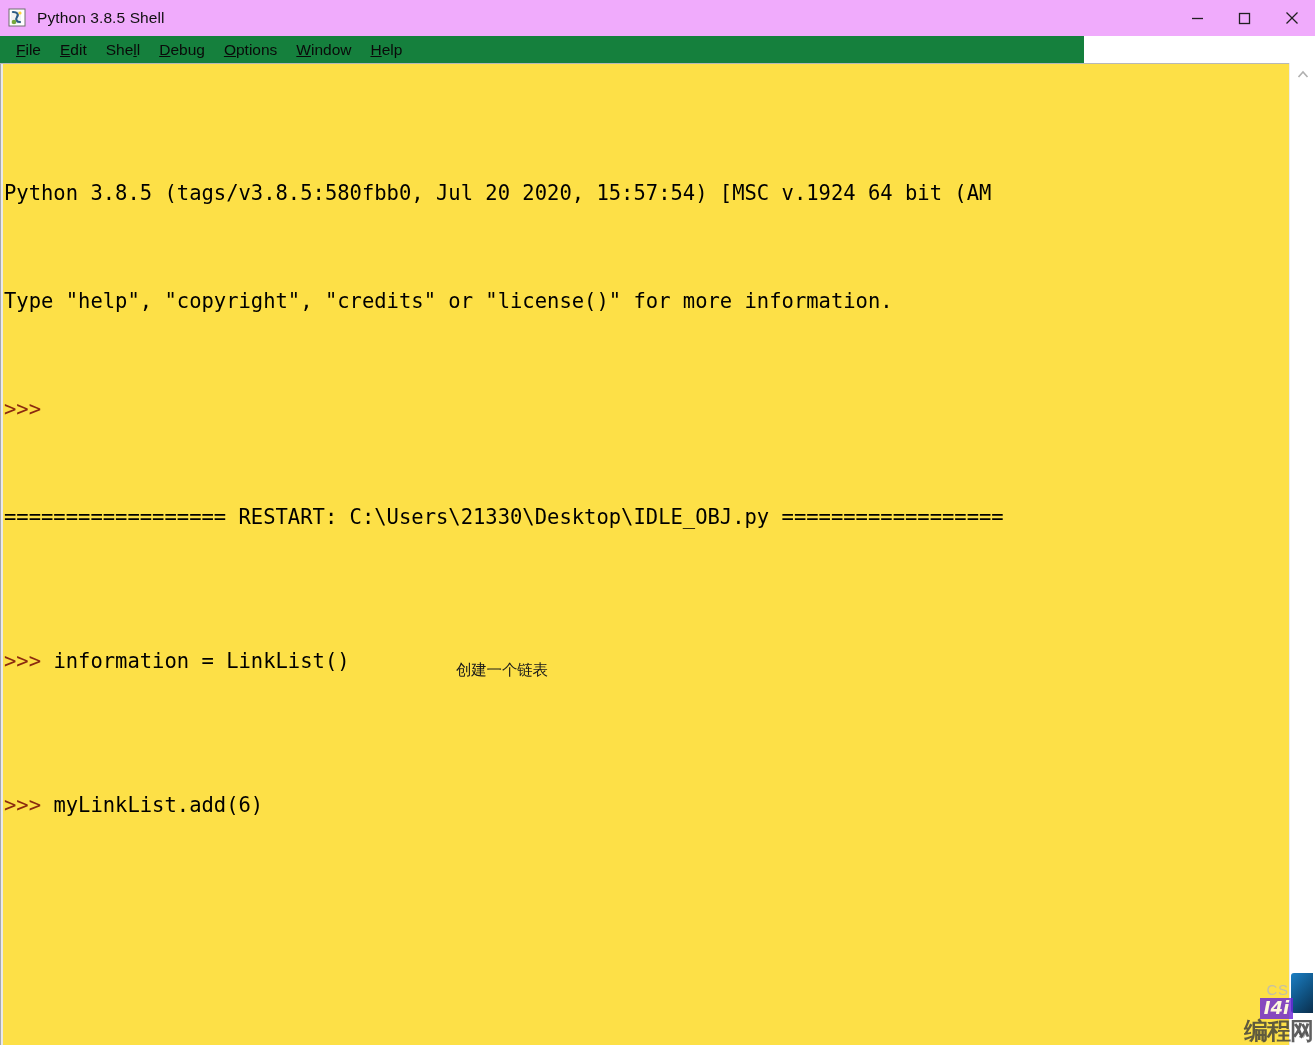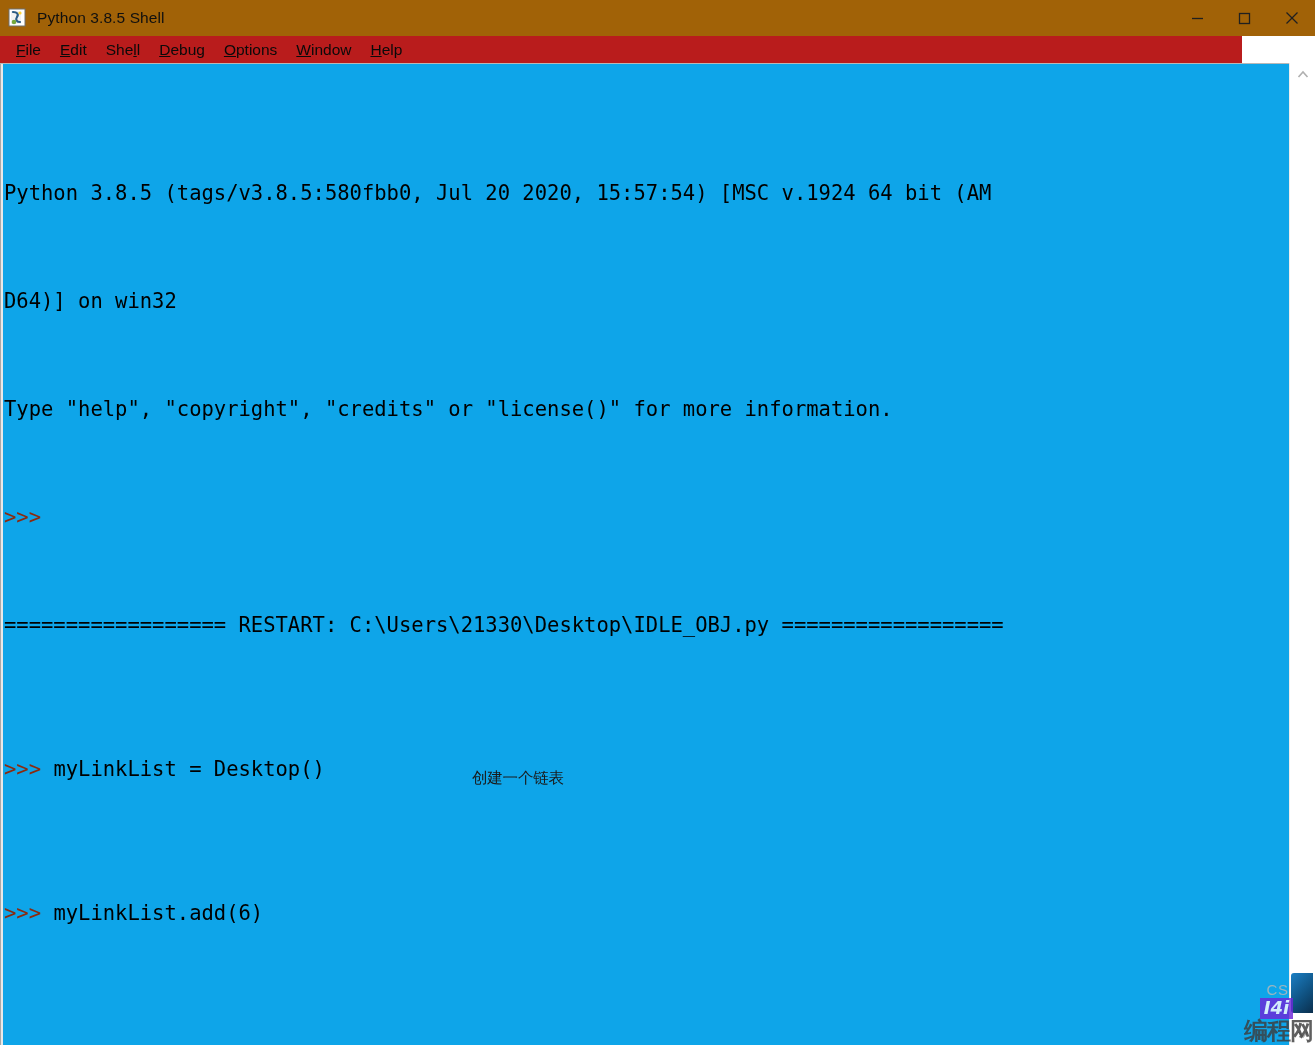--- a/index.html
+++ b/index.html
@@ -18,21 +18,21 @@
     overflow: hidden;
     box-sizing: border-box;
   }
 
   
   #titlebar {
     position: absolute;
     left: 0; top: 0;
     width: 1315px;
     height: 36px;
-    background: #a16207;
+    background: #f0abfc;
     display: flex;
     align-items: center;
     box-sizing: border-box;
   }
   #app-icon {
     width: 22px;
     height: 22px;
     margin-left: 8px;
     margin-right: 7px;
     flex: 0 0 auto;
@@ -60,44 +60,44 @@
     background: transparent;
     border: none;
     padding: 0;
   }
   .wbtn svg { display: block; }
 
   
   #menubar {
     position: absolute;
     left: 0; top: 36px;
-    width: 1242px;
+    width: 1084px;
     height: 27px;
-    background: #b91c1c;
+    background: #15803d;
     display: flex;
     align-items: center;
     box-sizing: border-box;
     padding-left: 7px;
   }
   .menu-item {
     font-size: 15.5px;
     color: #0a0a0a;
     padding: 2px 10px 2px 9px;
     white-space: nowrap;
     line-height: 1;
   }
   .menu-item .acc { text-decoration: underline; }
 
   
   #textarea-frame {
     position: absolute;
     left: 0; top: 63px;
     width: 1315px;
     height: 982px;
-    background: #0ea5e9;
+    background: #fde047;
     border-top: 1px solid #b8b8b8;
     box-sizing: border-box;
   }
   #text-left-border {
     position: absolute;
     left: 0; top: 0;
     width: 3px; height: 100%;
     background: linear-gradient(to right, #a8a8a8 0, #a8a8a8 1px, #e9e9e9 1px, #e9e9e9 3px);
   }
   #console {
@@ -123,21 +123,20 @@
   .stdout { color: #000000; }
   .cmd    { color: #000000; }
   .note {
     font-family: Liberation Sans, sans-serif;
     font-size: 15.5px;
     color: #1a1a1a;
     position: absolute;
     top: 9px;
     white-space: nowrap;
     letter-spacing: -0.2px;
-    margin-left: 16px;
   }
 
   
   #vscroll {
     position: absolute;
     right: 0; top: 63px;
     width: 26px;
     height: 982px;
     background: #ffffff;
     border-left: 1px solid #ededed;
@@ -256,26 +255,25 @@
       <div class="menu-item"><span><span class="acc">W</span>indow</span></div>
       <div class="menu-item"><span><span class="acc">H</span>elp</span></div>
     </div>
 
   <div id="textarea-frame">
     <div id="text-left-border"></div>
 
     <div id="console">
 
       <div class="line"><span class="stdout">Python 3.8.5 (tags/v3.8.5:580fbb0, Jul 20 2020, 15:57:54) [MSC v.1924 64 bit (AM</span></div>
-      <div class="line"><span class="stdout">D64)] on win32</span></div>
       <div class="line"><span class="stdout">Type "help", "copyright", "credits" or "license()" for more information.</span></div>
       <div class="line"><span class="prompt">&gt;&gt;&gt;</span></div>
       <div class="line"><span class="stdout">================== RESTART: C:\Users\21330\Desktop\IDLE_OBJ.py ==================</span></div>
 
-      <div class="line"><span class="prompt">&gt;&gt;&gt; </span><span class="cmd">myLinkList = Desktop()</span><span class="note" style="left:452px">创建一个链表</span></div>
+      <div class="line"><span class="prompt">&gt;&gt;&gt; </span><span class="cmd">information = LinkList()</span><span class="note" style="left:452px">创建一个链表</span></div>
 
       <div class="line"><span class="prompt">&gt;&gt;&gt; </span><span class="cmd">myLinkList.add(6)</span></div>
 
       <div class="line"></div>
 
       
 
       
 
       

